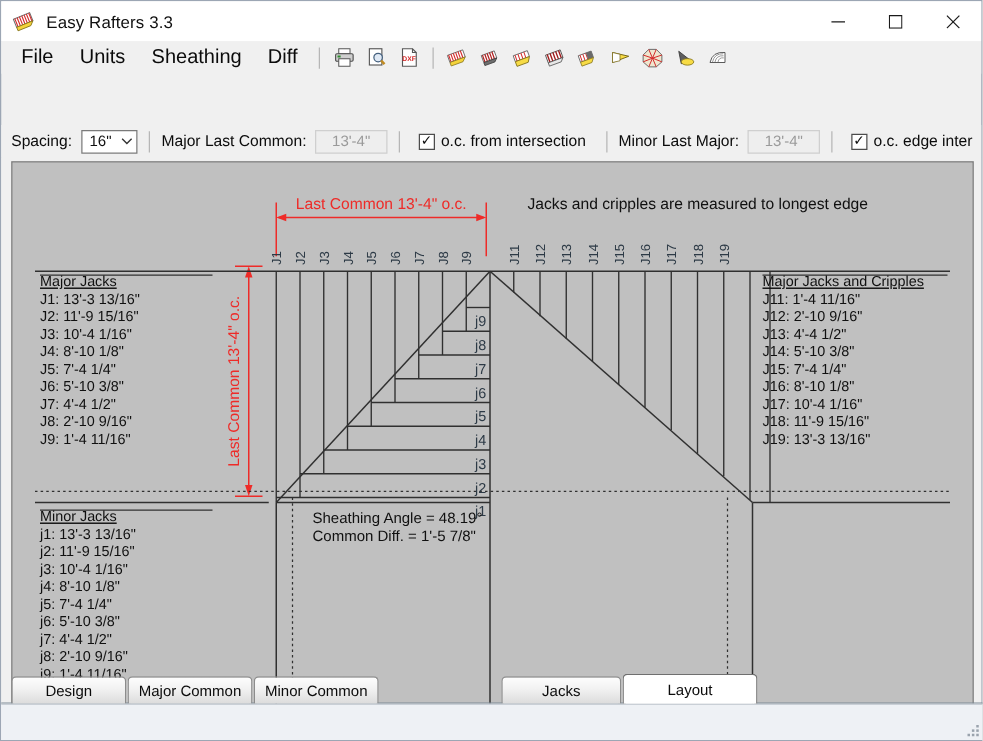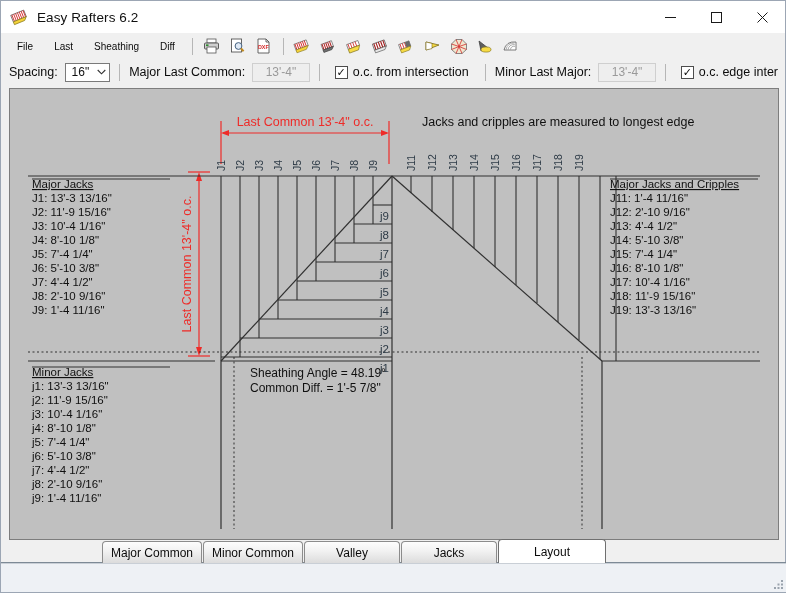--- a/index.html
+++ b/index.html
@@ -34,36 +34,36 @@
     width:46px;height:32px;display:flex;align-items:center;justify-content:center;
     font-size:13px;color:#1a1a1a;
   }
   
   .menubar{
     height:26px;background:#f0f0f0;
     display:flex;align-items:center;flex:0 0 auto;
     padding-left:6px;
   }
   .menuitem{
-    font-size:10px;color:#0b0b0b;
+    font-size:16px;color:#0b0b0b;
     padding:3px 10px;margin-right:1px;
     white-space:nowrap;
   }
   .tb-sep{
     width:1px;height:17px;background:#b6b6b6;margin:0 6px;flex:0 0 auto;
   }
   .tbicon{
     width:22px;height:21px;margin:0 2px;flex:0 0 auto;
     display:flex;align-items:center;justify-content:center;
   }
   
   .optbar{
     height:26px;background:#f0f0f0;
     display:flex;align-items:center;flex:0 0 auto;
-    padding-left:8px;overflow:hidden;white-space:nowrap;
+    padding-left:8px;overflow:hidden;white-space:nowrap;margin-top:41px;
   }
   .optlabel{font-size:12.5px;color:#0b0b0b;margin-right:7px;}
   .combo{
     width:60px;height:19px;border:1px solid #7a7a7a;background:#fff;
     display:flex;align-items:center;box-sizing:border-box;
   }
   .combo .val{
     flex:1 1 auto;text-align:right;font-size:12px;color:#101010;padding-right:5px;
   }
   .combo .arrow{
@@ -138,21 +138,21 @@
             <line x1="7.2" y1="5" x2="7.2" y2="12"></line>
             <line x1="9.2" y1="5" x2="9.2" y2="12"></line>
             <line x1="11.2" y1="5" x2="11.2" y2="12"></line>
             <line x1="13.2" y1="5" x2="13.2" y2="12"></line>
             <line x1="15.2" y1="5" x2="15.2" y2="12"></line>
           </g>
           <polygon points="2,12 16,12 13,15 2,15" fill="#f5d33a" stroke="#8a7a20" stroke-width="0.7"></polygon>
         </g>
       </svg>
     </span>
-    <span class="title">Easy Rafters 6.2</span>
+    <span class="title">Easy Rafters 3.3</span>
     <span class="spacer"></span>
     <div class="winbtn">
       <svg width="11" height="11" viewBox="0 0 11 11">
           <line x1="0" y1="5.5" x2="11" y2="5.5" stroke="#1a1a1a" stroke-width="1"></line>
         </svg>
     </div>
     <div class="winbtn">
       <svg width="11" height="11" viewBox="0 0 11 11">
           <rect x="0.5" y="0.5" width="10" height="10" fill="none" stroke="#1a1a1a" stroke-width="1"></rect>
         </svg>
@@ -160,21 +160,21 @@
     <div class="winbtn close">
       <svg width="11" height="11" viewBox="0 0 11 11">
           <line x1="0.5" y1="0.5" x2="10.5" y2="10.5" stroke="currentColor" stroke-width="1"></line>
           <line x1="10.5" y1="0.5" x2="0.5" y2="10.5" stroke="currentColor" stroke-width="1"></line>
         </svg>
     </div>
   </div>
 
   <div class="menubar">
     <div class="menuitem">File</div>
-    <div class="menuitem">Last</div>
+    <div class="menuitem">Units</div>
     <div class="menuitem">Sheathing</div>
     <div class="menuitem">Diff</div>
 
     <span class="tb-sep"></span>
 
     <div class="tbicon">
       <svg width="17" height="16" viewBox="0 0 17 16">
         <rect x="4" y="1" width="9" height="4" fill="#fff" stroke="#555" stroke-width="0.8"></rect>
         <rect x="1.5" y="5" width="14" height="6" rx="1" fill="#cfcfcf" stroke="#4d4d4d" stroke-width="0.9"></rect>
         <rect x="4" y="9" width="9" height="6" fill="#fff" stroke="#555" stroke-width="0.8"></rect>
@@ -512,23 +512,23 @@
 
         <g font-family="Liberation Sans, sans-serif" font-size="12" fill="#101010">
           <text x="240" y="288">Sheathing Angle = 48.19°</text>
           <text x="240" y="303">Common Diff. = 1'-5 7/8"</text>
         </g>
       </svg>
     </div>
 
     <div class="tabstrip">
       <div class="tabline"></div>
+      <div class="tab" style="left:8px;width:92px;">Design</div>
       <div class="tab" style="left:202px;width:100px;">Minor Common</div>
       <div class="tab" style="left:101px;width:100px;">Major Common</div>
-      <div class="tab" style="left:303px;width:96px;">Valley</div>
       <div class="tab active" style="left:497px;width:108px;">Layout</div>
       <div class="tab" style="left:400px;width:96px;">Jacks</div>
     </div>
   </div>
 
   <div class="statusbar">
     <svg class="grip" viewBox="0 0 12 12">
       <g fill="#9aa3ad">
         <rect x="9" y="9" width="2" height="2"></rect>
         <rect x="5.5" y="9" width="2" height="2"></rect>

